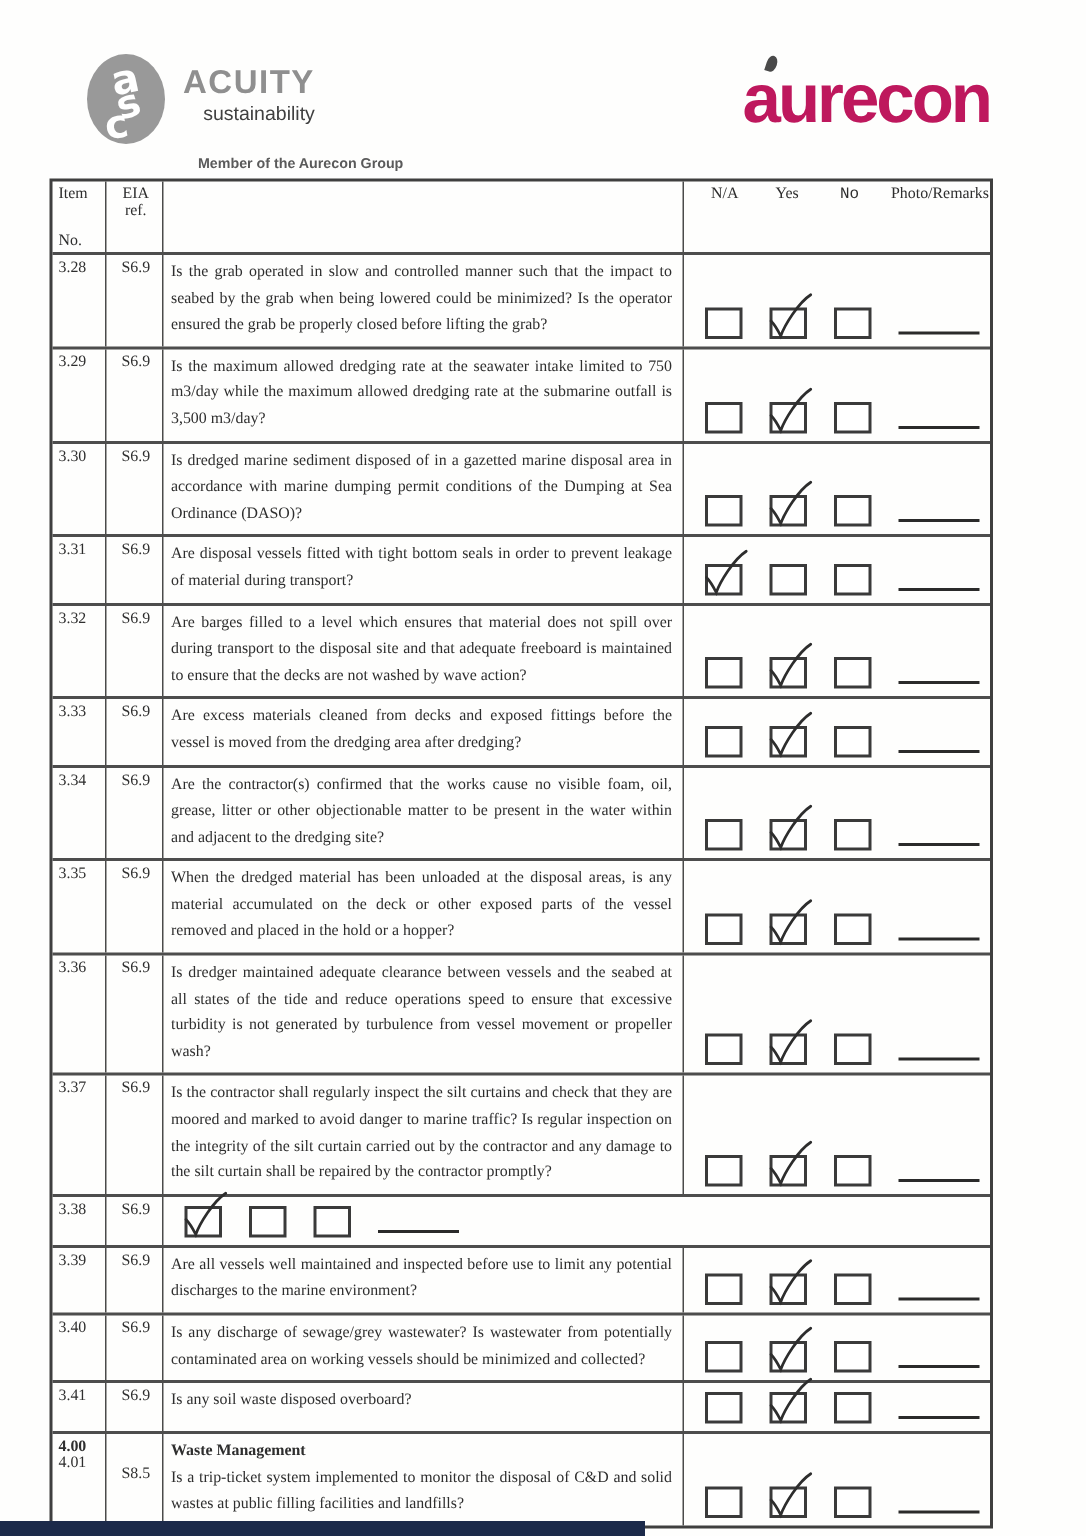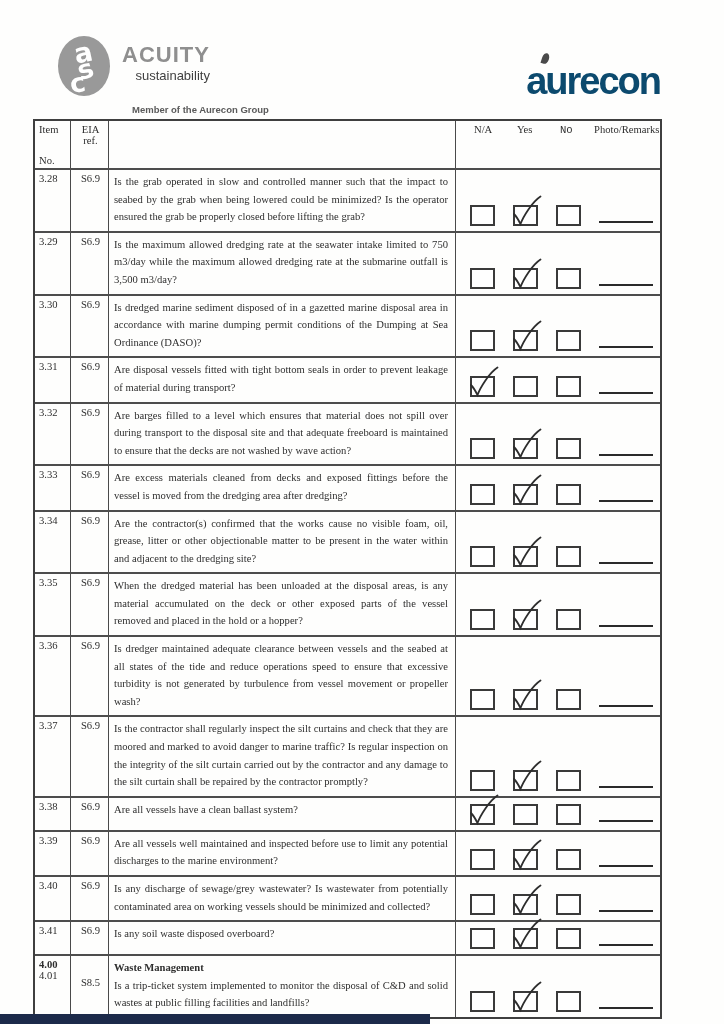--- a/index.html
+++ b/index.html
@@ -7,21 +7,21 @@
   .page { position:relative; width:724px; height:1024px; background:#fefefd; overflow:hidden; margin:0 auto; color:#2e2e2e; }
 
   
   .hdr { display:flex; justify-content:space-between; align-items:flex-start; padding:34px 64px 0 56px; }
   .acuity { display:flex; flex-direction:column; }
   .acuity-top { display:flex; align-items:flex-start; }
   .acuity-text { margin-left:8px; margin-top:8px; font-family:"Liberation Sans", sans-serif; }
   .acuity-name { font-size:22px; font-weight:bold; color:#8f8f8f; letter-spacing:1px; line-height:26px; }
   .acuity-tag { font-size:13px; color:#404040; text-align:right; line-height:15px; }
   .acuity-member { font-family:"Liberation Sans", sans-serif; font-size:9.5px; font-weight:bold; color:#5a5a5a; margin:6px 0 0 32px;padding-left:44px; }
-  .aurecon { position:relative; font-family:"Liberation Sans", sans-serif; font-weight:bold; font-size:38px; color:#0c4a6e; letter-spacing:-2px; line-height:50px; margin-top:22px; }
+  .aurecon { position:relative; font-family:"Liberation Sans", sans-serif; font-weight:bold; font-size:46px; color:#be185d; letter-spacing:-2px; line-height:50px; margin-top:6px; }
   .aurecon-drop { position:absolute; top:-3px; left:16px; width:7px; height:11px; background:#4a4a4a; border-radius:55% 55% 55% 0; transform:rotate(18deg); }
 
   
   .doc-title { text-align:center; font-weight:bold; font-size:13.6px; text-decoration:underline; margin-top:7px; letter-spacing:0.1px; }
 
   
   .tbl { width:629px; margin:4px 0 0 33px; border:2px solid #3f3f3f; font-size:10.6px; }
   .cell { border-right:1px solid #4a4a4a; }
   .cell:last-child { border-right:none; }
   .c-item { width:36px; padding:3px 0 2px 4px;gap:20px; }
@@ -301,23 +301,20 @@
             <div class="remark-line"></div>
           </div>
         </div>
         <div class="trow">
           <div class="cell c-item">
             <div>3.38</div>
           </div>
           <div class="cell c-eia">
             <div>S6.9</div>
           </div>
-          <div class="cell c-q">
-            <div>Are all vessels have a clean ballast system?</div>
-          </div>
           <div class="cell c-ans">
             <div class="cb cb-na">
               <svg class="tick" viewBox="0 0 35 37">
                 <path d="M4 21 C6 23 9 28 10.5 31 C13 24 22 9 30.5 3.5" fill="none" stroke="#2d2d2d" stroke-width="1.8" stroke-linecap="round"></path>
               </svg>
             </div>
             <div class="cb cb-yes"></div>
             <div class="cb cb-no"></div>
             <div class="remark-line"></div>
           </div>

